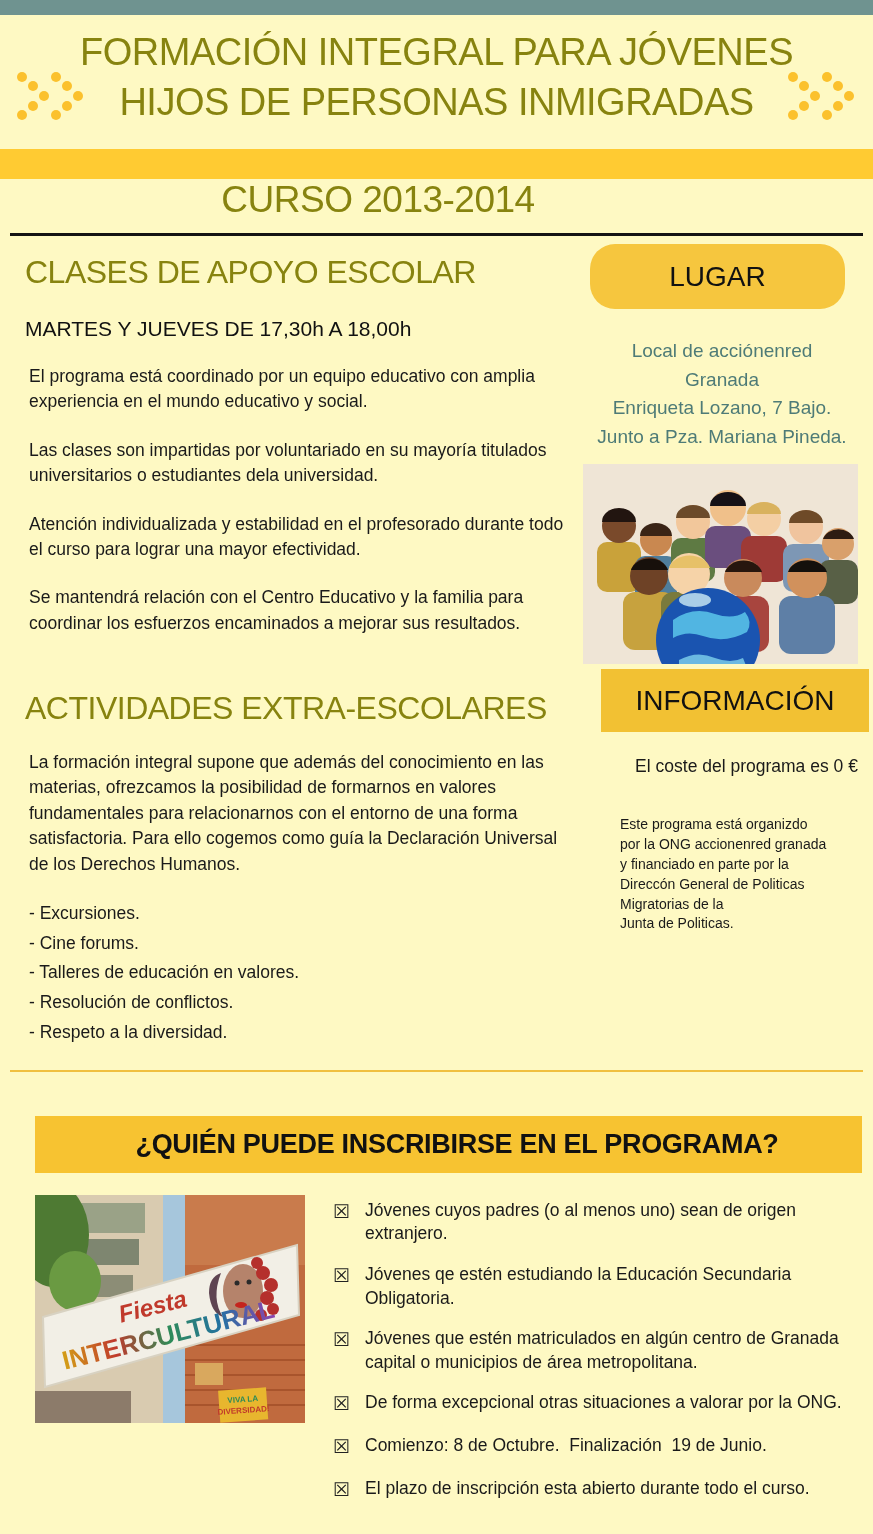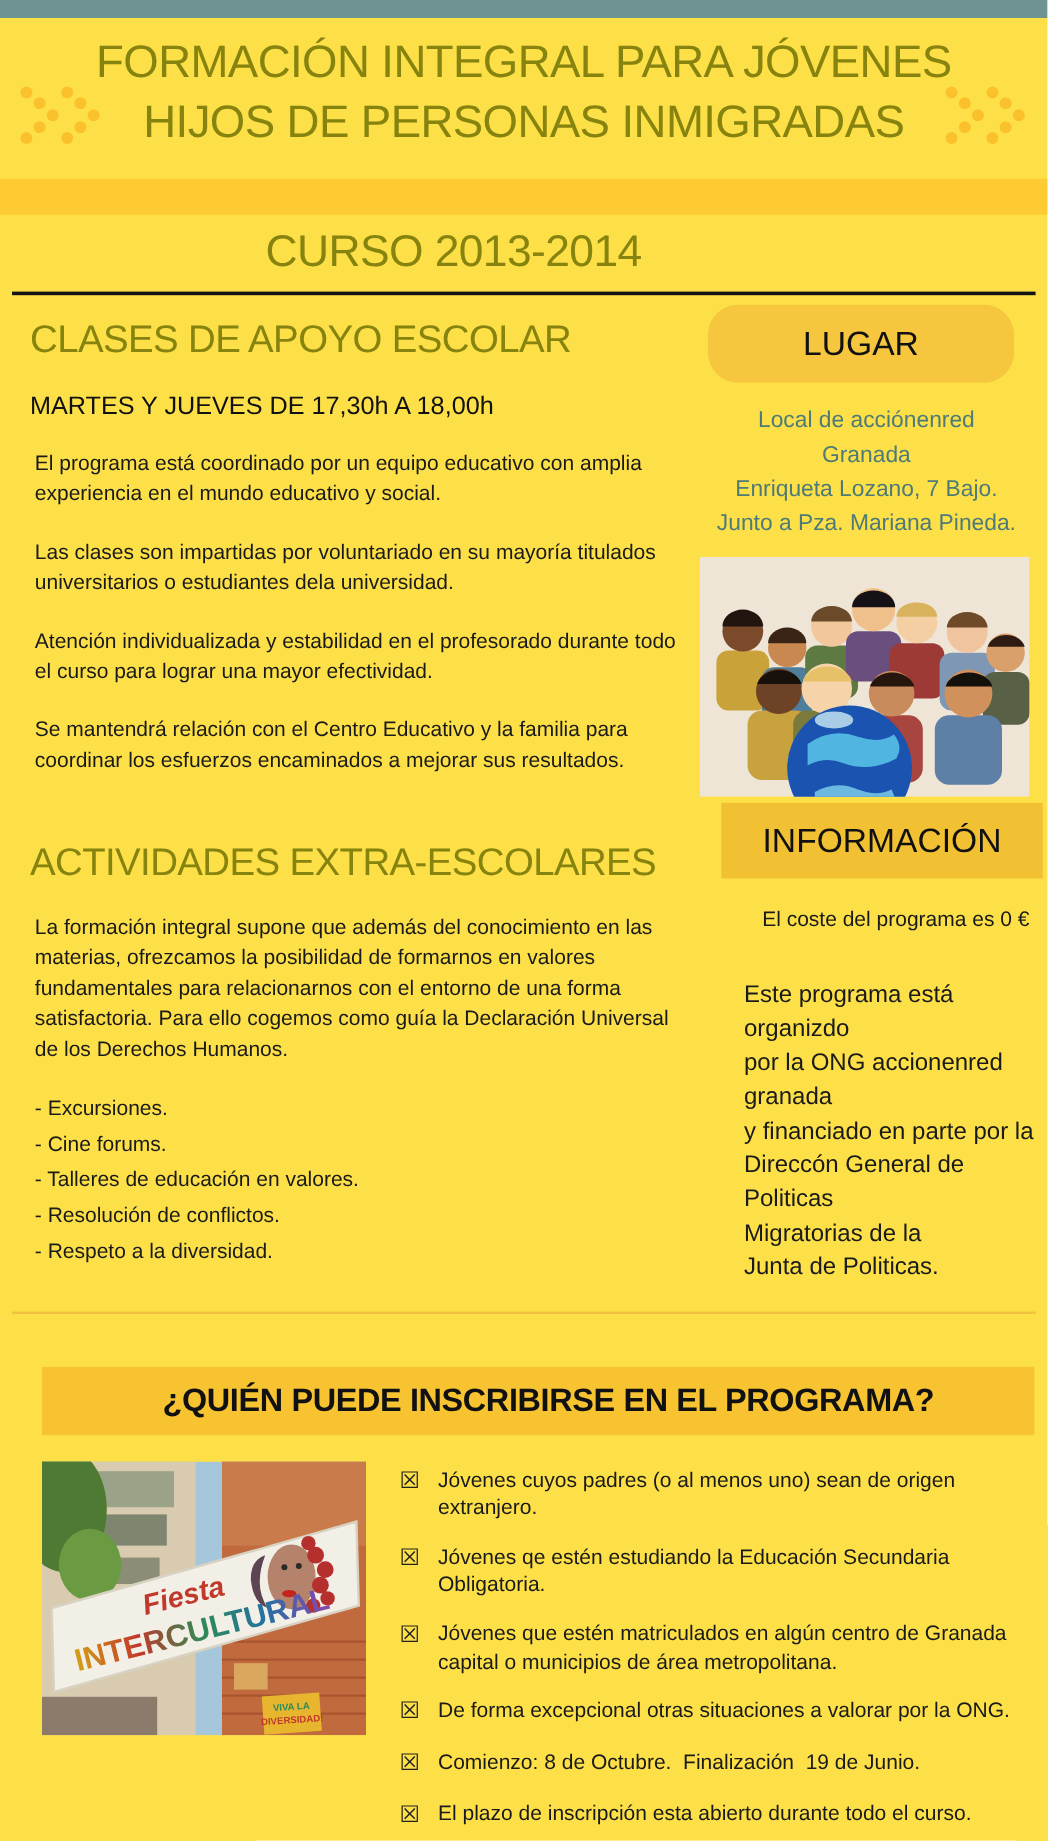--- a/index.html
+++ b/index.html
@@ -1,48 +1,48 @@
 <!DOCTYPE html>
 <html><head>
 <meta charset="utf-8">
 <style>
   html,body{margin:0;padding:0;background:#ffffff;}
   .page{
-    position:relative;width:873px;height:1534px;overflow:hidden;background:#fde047;
+    position:relative;width:873px;height:1534px;overflow:hidden;background:#fef9c3;
     font-family:"Liberation Sans",sans-serif;color:#1a1a1a;
   }
   
   .topbar{height:15px;background:#6F9390;}
   .header{position:relative;padding-top:12px;height:116px;}
   .title{ text-align:center;color:#87830F;font-size:38px;line-height:1.32;letter-spacing:-0.5px;font-weight:500;}
   .arrows{position:absolute;top:52px;}
   .arrows.left{left:14px;}
   .arrows.right{right:16px;}
   .yellow-band{height:30px;background:#FFCB32;margin-top:6px;}
-  .course{width:756px;text-align:center;color:#87830F;font-size:37px;letter-spacing:-0.5px;margin-top:10px;font-weight:500;}
+  .course{width:756px;text-align:center;color:#87830F;font-size:37px;letter-spacing:-0.5px;font-weight:500;}
   .black-rule{height:3px;background:#141414;margin:12px 10px 0 10px;}
   
   .main{display:flex;margin-top:8px;padding-left:25px;}
   .col-left{width:545px;}
   .col-right{width:290px;margin-left:13px;}
   h2.sec{color:#87830F;font-size:32px;font-weight:500;letter-spacing:-0.5px;margin:10px 0 0 0;}
   .schedule{font-size:21px;margin-top:26px;color:#111;}
   .col-left p{font-size:17.5px;line-height:1.45;margin:23px 0 0 4px;max-width:545px;}
   h2.sec.second{margin-top:54px;}
   .act-list{margin:22px 0 0 4px;font-size:17.5px;line-height:1.7;}
   .act-list div{white-space:pre-wrap;}
   
   .lugar-box{width:255px;margin-left:7px;background:#F6C63E;height:65px;display:flex;align-items:center;justify-content:center;
              font-size:28px;color:#111;border-radius:25px;}
-  .address{width:278px;text-align:center;color:#4E7B77;font-size:19px;line-height:1.5;margin-top:18px;}
+  .address{width:278px;text-align:center;color:#4E7B77;font-size:19px;line-height:1.5;margin-top:28px;}
   .photo-kids{display:block;margin-top:13px;}
   .info-box{width:268px;margin-left:18px;background:#F2C133;height:63px;display:flex;align-items:center;justify-content:center;
             font-size:28px;color:#111;}
   .cost{margin:24px 0 0 37px;font-size:17.5px;text-align:center;}
-  .funding{margin:38px 0 0 37px;font-size:20px;line-height:1.42;}
+  .funding{margin:38px 0 0 37px;font-size:14px;line-height:1.42;}
   
   .yellow-rule{height:2px;background:#F0C040;margin:22px 10px 0 10px;}
   .banner{margin:44px auto 0 35px;width:810px;height:57px;background:#F7C331;display:flex;align-items:center;justify-content:center;
           font-size:27px;font-weight:700;letter-spacing:-0.3px;color:#111;padding-left:17px;}
   .inscription{display:flex;margin-top:22px;padding:0 0 0 35px;}
   .photo-mural{display:block;flex:0 0 auto;}
   .checklist{list-style:none;margin:4px 0 0 0;padding:0 10px 0 28px;flex:1;}
   .checklist li{display:flex;margin-bottom:17px;font-size:17.5px;line-height:1.35;}
   .checklist .mark{width:32px;flex:0 0 auto;font-size:19px;color:#222;}
   .checklist .txt{white-space:pre-wrap;}

